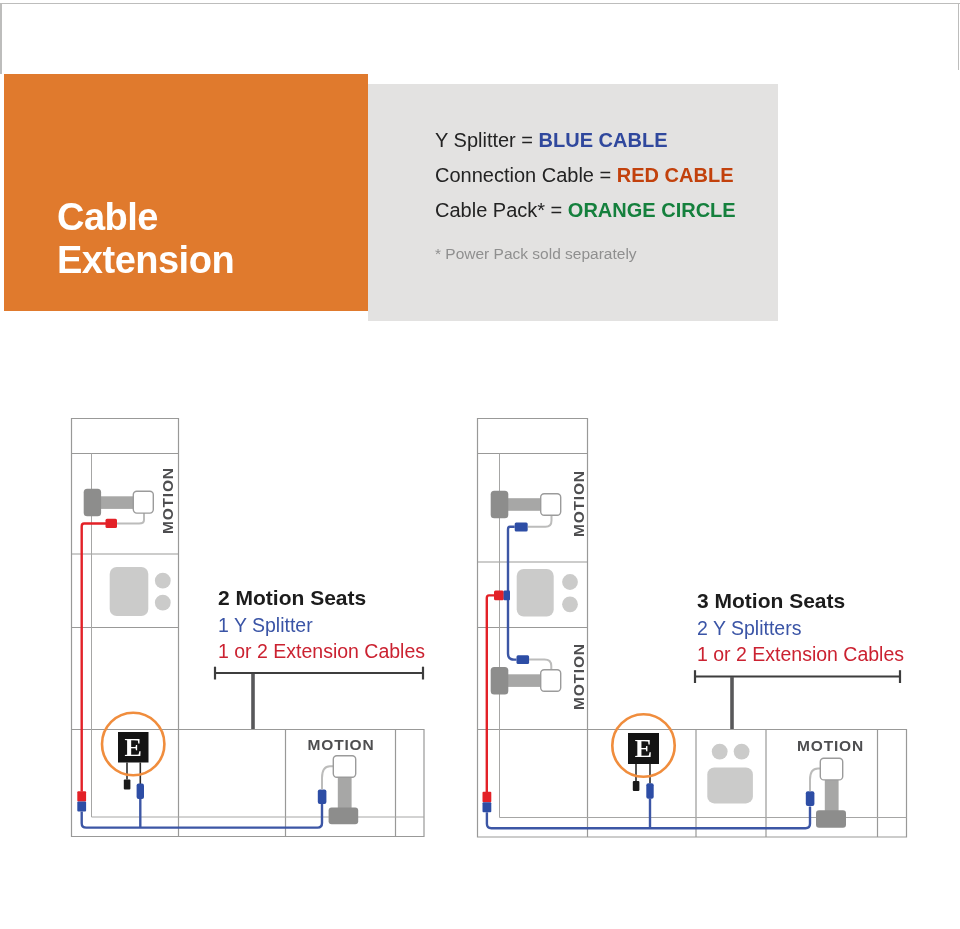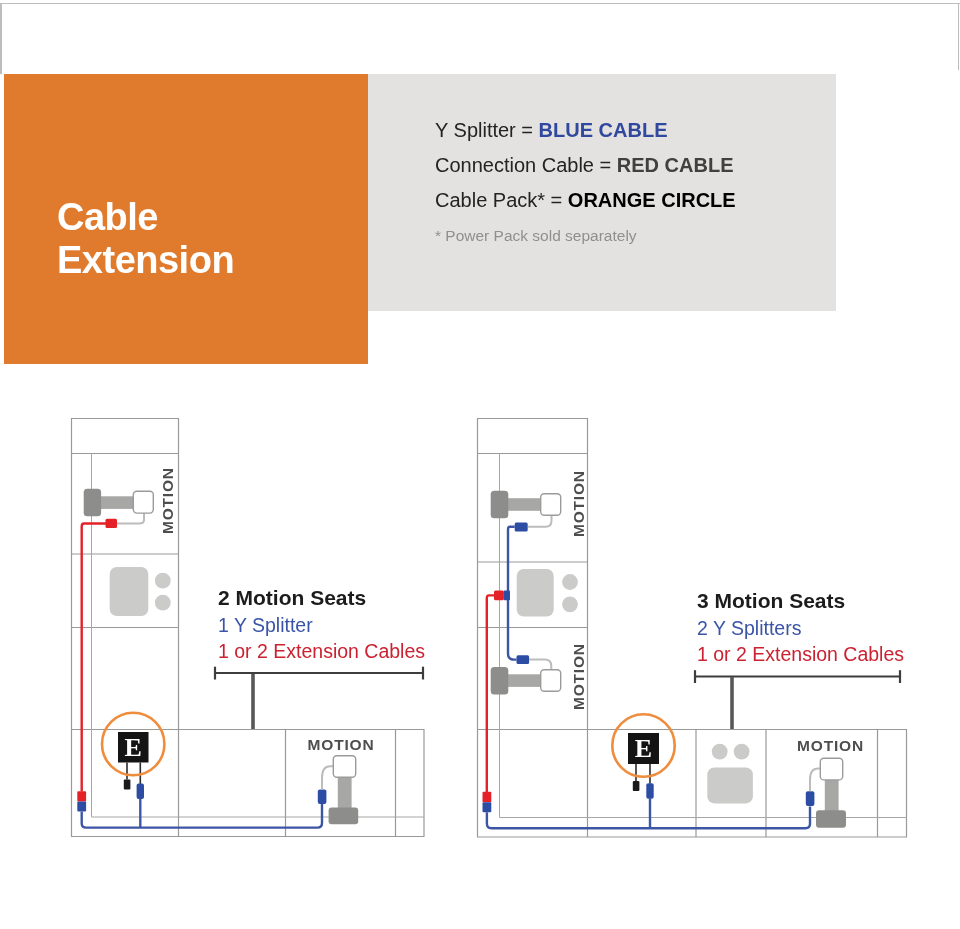--- a/index.html
+++ b/index.html
@@ -1,29 +1,29 @@
 <!DOCTYPE html>
 <html><head>
 <meta charset="utf-8">
 <style>
   html,body{margin:0;padding:0;background:#ffffff;}
   .canvas{position:relative;width:960px;height:929px;background:#ffffff;overflow:hidden;
           font-family:"Liberation Sans",sans-serif;}
   
-  .title-panel{position:absolute;left:4px;top:74px;width:364px;height:290px;background:#e07a2d;}
+  .title-panel{position:absolute;left:4px;top:74px;width:364px;height:237px;background:#e07a2d;}
   .title{position:absolute;left:53px;top:122px;color:#ffffff;font-weight:700;
          font-size:38px;line-height:43px;letter-spacing:-0.5px;}
-  .legend-panel{position:absolute;left:368px;top:74px;width:468px;height:237px;background:#e3e2e1;}
+  .legend-panel{position:absolute;left:368px;top:84px;width:410px;height:237px;background:#e3e2e1;}
   .legend-rows{position:absolute;left:67px;top:44px;}
   .legend-row{font-size:20px;color:#232323;height:35px;line-height:24px;white-space:pre;}
   .legend-row b{font-weight:700;}
   .c-blue{color:#30489d;}
-  .c-red{color:#404040;}
-  .c-orange{color:#000000;}
-  .legend-footnote{font-size:15.5px;color:#8f8f8f;margin-top:4px;}
+  .c-red{color:#c2410c;}
+  .c-orange{color:#15803d;}
+  .legend-footnote{font-size:15.5px;color:#8f8f8f;margin-top:12px;}
   
   svg{position:absolute;left:0;top:0;}
   .outline{stroke:#999998;stroke-width:1.2;fill:none;}
   .thin{stroke:#a6a6a5;stroke-width:1;fill:none;}
   .cable-red{stroke:#e32127;stroke-width:2.4;fill:none;}
   .cable-blue{stroke:#3c56a5;stroke-width:2.4;fill:none;}
   .cable-gray{stroke:#bcbcbb;stroke-width:2;fill:none;}
   .wire-black{stroke:#2b2b2b;stroke-width:1.6;fill:none;}
   .conn-red{fill:#e32127;}
   .conn-blue{fill:#2d4da5;}

